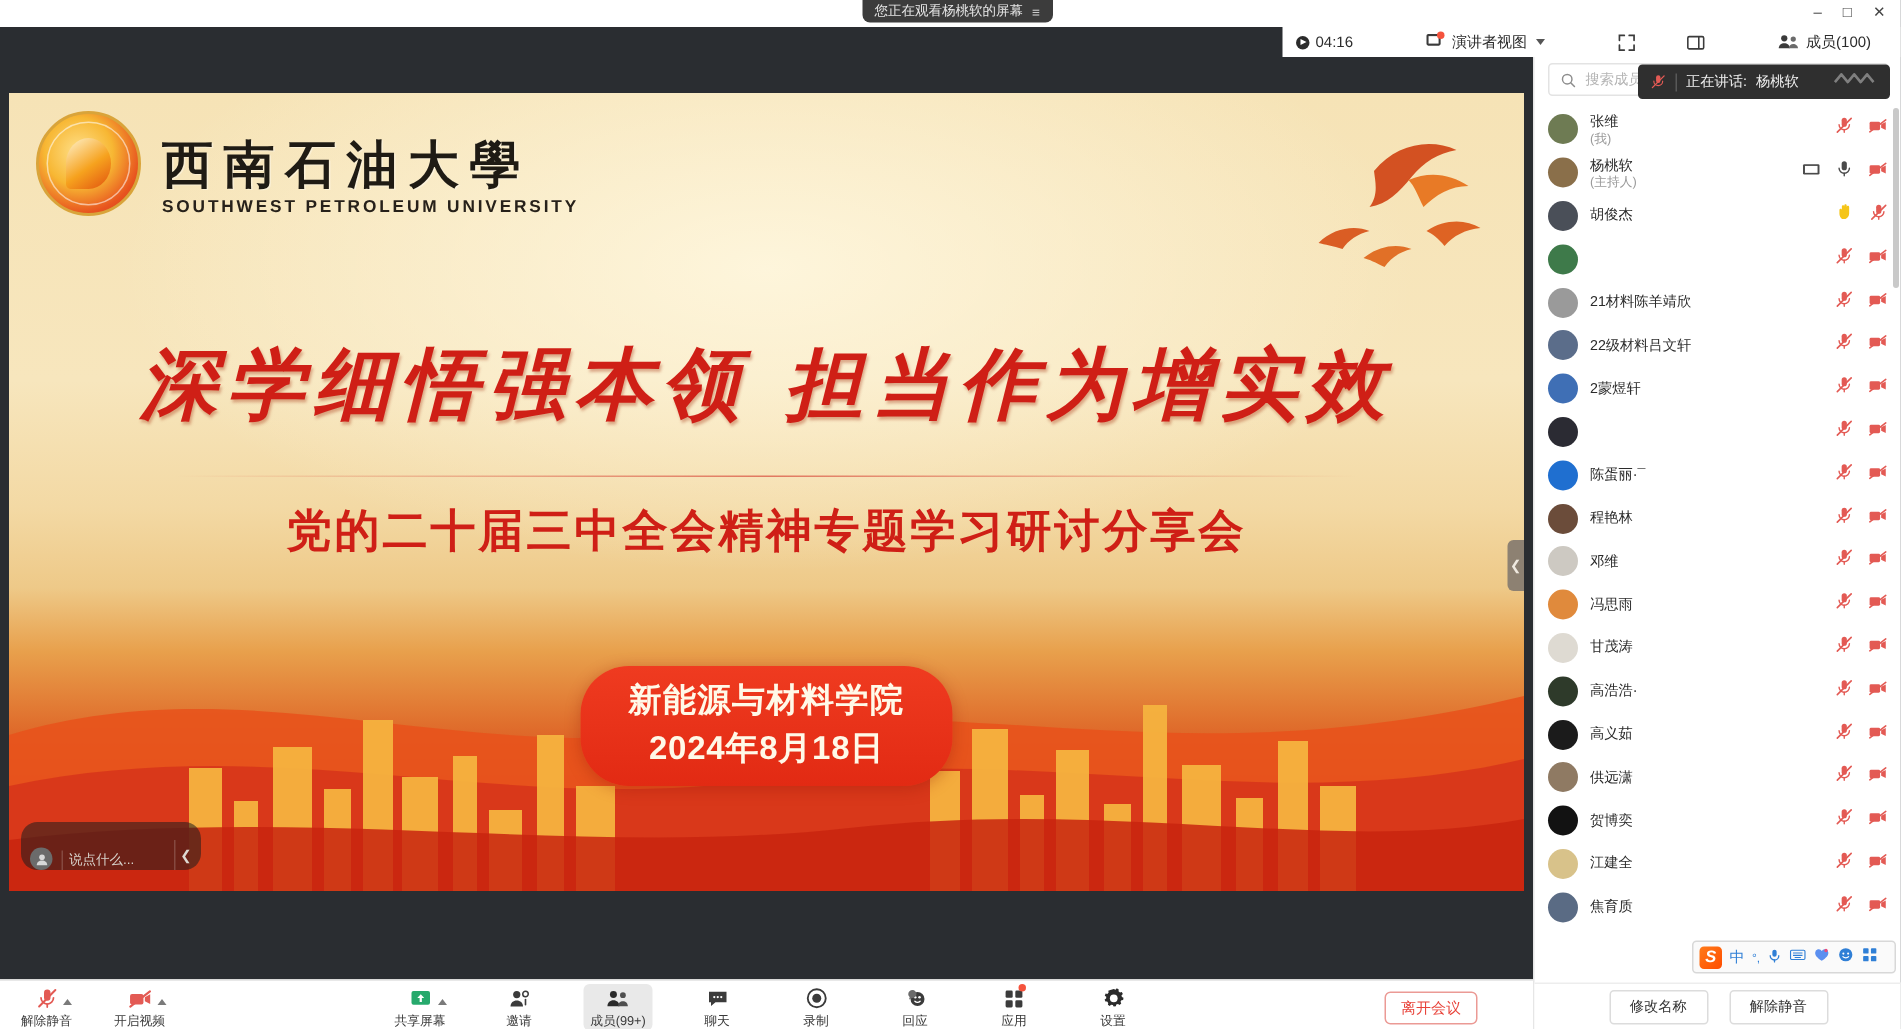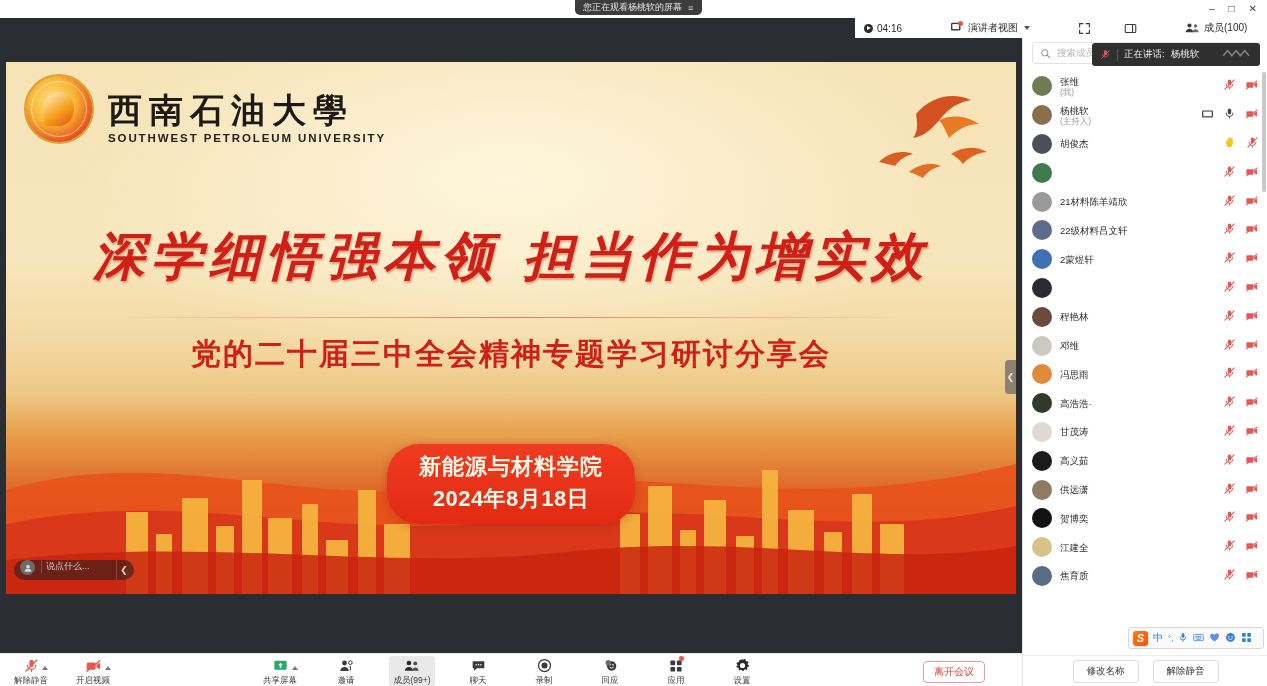--- a/index.html
+++ b/index.html
@@ -144,22 +144,22 @@
     background: linear-gradient(180deg,#ef3b20 0%, #e22a13 100%);
     color: #fff9e8; text-align: center; z-index: 5;
     box-shadow: 0 2px 10px rgba(150,25,10,.35);
   }
   .pill-l1 { font-size: 22px; font-weight: 700; letter-spacing: 1px; }
   .pill-l2 { font-size: 22px; font-weight: 700; letter-spacing: 0.5px; margin-top: 2px; }
   .skyline { position: absolute; left: 0; bottom: 0; width: 100%; height: 200px; z-index: 2; }
 
   
   .chat-overlay {
-    position: absolute; left: 8px; bottom: 14px; height: 20px;
-    display: flex; align-items: flex-start; z-index: 9;
+    position: absolute; left: 8px; bottom: 14px; height: 32px;
+    display: flex; align-items: flex-end; z-index: 9;
     background: rgba(30,30,30,.55); border-radius: 11px; padding: 0 2px;
   }
   .chat-ava {
     width: 15px; height: 15px; border-radius: 50%;
     background: #6b6b6b; display:flex; align-items:center; justify-content:center;
     margin: 0 4px; flex: 0 0 auto;
   }
   .chat-ph {
     font-size: 9px; color: #d7d2cb; padding: 0 26px 0 4px; white-space: nowrap;
     border-left: 1px solid rgba(255,255,255,.18); margin-left: 2px;
@@ -745,20 +745,39 @@
                 <line x1="2.6" y1="15.4" x2="15.4" y2="2.6" stroke="#e35a54" stroke-width="1.5" stroke-linecap="round"></line>
               </svg></span>
             <span><svg viewBox="0 0 20 16" width="14" height="12">
                 <rect x="2" y="4" width="10" height="8" rx="1.4" fill="#e35a54"></rect>
                 <path d="M13 6.4 L17.4 4.2 V11.8 L13 9.6 Z" fill="#e35a54"></path>
                 <line x1="2.2" y1="13.6" x2="17.4" y2="2.2" stroke="#e35a54" stroke-width="1.5" stroke-linecap="round"></line>
               </svg></span>
           </div>
         </div>
         <div class="prow">
+          <div class="pava" style="background: rgb(31, 111, 208);"></div>
+          <div>
+            <div class="pname">陈蛋丽·¯</div>
+          </div>
+          <div class="pico">
+            <span><svg viewBox="0 0 18 18" width="13" height="13">
+                <rect x="6.6" y="2" width="4.8" height="8.4" rx="2.4" fill="#e35a54"></rect>
+                <path d="M4.2 8.4a4.8 4.8 0 0 0 9.6 0" stroke="#e35a54" stroke-width="1.3" fill="none" stroke-linecap="round"></path>
+                <line x1="9" y1="13.2" x2="9" y2="15.4" stroke="#e35a54" stroke-width="1.3" stroke-linecap="round"></line>
+                <line x1="2.6" y1="15.4" x2="15.4" y2="2.6" stroke="#e35a54" stroke-width="1.5" stroke-linecap="round"></line>
+              </svg></span>
+            <span><svg viewBox="0 0 20 16" width="14" height="12">
+                <rect x="2" y="4" width="10" height="8" rx="1.4" fill="#e35a54"></rect>
+                <path d="M13 6.4 L17.4 4.2 V11.8 L13 9.6 Z" fill="#e35a54"></path>
+                <line x1="2.2" y1="13.6" x2="17.4" y2="2.2" stroke="#e35a54" stroke-width="1.5" stroke-linecap="round"></line>
+              </svg></span>
+          </div>
+        </div>
+        <div class="prow">
           <div class="pava" style="background: rgb(107, 76, 58);"></div>
           <div>
             <div class="pname">程艳林</div>
           </div>
           <div class="pico">
             <span><svg viewBox="0 0 18 18" width="13" height="13">
                 <rect x="6.6" y="2" width="4.8" height="8.4" rx="2.4" fill="#e35a54"></rect>
                 <path d="M4.2 8.4a4.8 4.8 0 0 0 9.6 0" stroke="#e35a54" stroke-width="1.3" fill="none" stroke-linecap="round"></path>
                 <line x1="9" y1="13.2" x2="9" y2="15.4" stroke="#e35a54" stroke-width="1.3" stroke-linecap="round"></line>
                 <line x1="2.6" y1="15.4" x2="15.4" y2="2.6" stroke="#e35a54" stroke-width="1.5" stroke-linecap="round"></line>
@@ -802,42 +821,42 @@
                 <line x1="2.6" y1="15.4" x2="15.4" y2="2.6" stroke="#e35a54" stroke-width="1.5" stroke-linecap="round"></line>
               </svg></span>
             <span><svg viewBox="0 0 20 16" width="14" height="12">
                 <rect x="2" y="4" width="10" height="8" rx="1.4" fill="#e35a54"></rect>
                 <path d="M13 6.4 L17.4 4.2 V11.8 L13 9.6 Z" fill="#e35a54"></path>
                 <line x1="2.2" y1="13.6" x2="17.4" y2="2.2" stroke="#e35a54" stroke-width="1.5" stroke-linecap="round"></line>
               </svg></span>
           </div>
         </div>
         <div class="prow">
+          <div class="pava" style="background: rgb(222, 218, 210);"></div>
+          <div>
+            <div class="pname">甘茂涛</div>
+          </div>
+          <div class="pico">
+            <span><svg viewBox="0 0 18 18" width="13" height="13">
+                <rect x="6.6" y="2" width="4.8" height="8.4" rx="2.4" fill="#e35a54"></rect>
+                <path d="M4.2 8.4a4.8 4.8 0 0 0 9.6 0" stroke="#e35a54" stroke-width="1.3" fill="none" stroke-linecap="round"></path>
+                <line x1="9" y1="13.2" x2="9" y2="15.4" stroke="#e35a54" stroke-width="1.3" stroke-linecap="round"></line>
+                <line x1="2.6" y1="15.4" x2="15.4" y2="2.6" stroke="#e35a54" stroke-width="1.5" stroke-linecap="round"></line>
+              </svg></span>
+            <span><svg viewBox="0 0 20 16" width="14" height="12">
+                <rect x="2" y="4" width="10" height="8" rx="1.4" fill="#e35a54"></rect>
+                <path d="M13 6.4 L17.4 4.2 V11.8 L13 9.6 Z" fill="#e35a54"></path>
+                <line x1="2.2" y1="13.6" x2="17.4" y2="2.2" stroke="#e35a54" stroke-width="1.5" stroke-linecap="round"></line>
+              </svg></span>
+          </div>
+        </div>
+        <div class="prow">
           <div class="pava" style="background: rgb(46, 58, 42);"></div>
           <div>
             <div class="pname">高浩浩·</div>
-          </div>
-          <div class="pico">
-            <span><svg viewBox="0 0 18 18" width="13" height="13">
-                <rect x="6.6" y="2" width="4.8" height="8.4" rx="2.4" fill="#e35a54"></rect>
-                <path d="M4.2 8.4a4.8 4.8 0 0 0 9.6 0" stroke="#e35a54" stroke-width="1.3" fill="none" stroke-linecap="round"></path>
-                <line x1="9" y1="13.2" x2="9" y2="15.4" stroke="#e35a54" stroke-width="1.3" stroke-linecap="round"></line>
-                <line x1="2.6" y1="15.4" x2="15.4" y2="2.6" stroke="#e35a54" stroke-width="1.5" stroke-linecap="round"></line>
-              </svg></span>
-            <span><svg viewBox="0 0 20 16" width="14" height="12">
-                <rect x="2" y="4" width="10" height="8" rx="1.4" fill="#e35a54"></rect>
-                <path d="M13 6.4 L17.4 4.2 V11.8 L13 9.6 Z" fill="#e35a54"></path>
-                <line x1="2.2" y1="13.6" x2="17.4" y2="2.2" stroke="#e35a54" stroke-width="1.5" stroke-linecap="round"></line>
-              </svg></span>
-          </div>
-        </div>
-        <div class="prow">
-          <div class="pava" style="background: rgb(222, 218, 210);"></div>
-          <div>
-            <div class="pname">甘茂涛</div>
           </div>
           <div class="pico">
             <span><svg viewBox="0 0 18 18" width="13" height="13">
                 <rect x="6.6" y="2" width="4.8" height="8.4" rx="2.4" fill="#e35a54"></rect>
                 <path d="M4.2 8.4a4.8 4.8 0 0 0 9.6 0" stroke="#e35a54" stroke-width="1.3" fill="none" stroke-linecap="round"></path>
                 <line x1="9" y1="13.2" x2="9" y2="15.4" stroke="#e35a54" stroke-width="1.3" stroke-linecap="round"></line>
                 <line x1="2.6" y1="15.4" x2="15.4" y2="2.6" stroke="#e35a54" stroke-width="1.5" stroke-linecap="round"></line>
               </svg></span>
             <span><svg viewBox="0 0 20 16" width="14" height="12">
                 <rect x="2" y="4" width="10" height="8" rx="1.4" fill="#e35a54"></rect>

